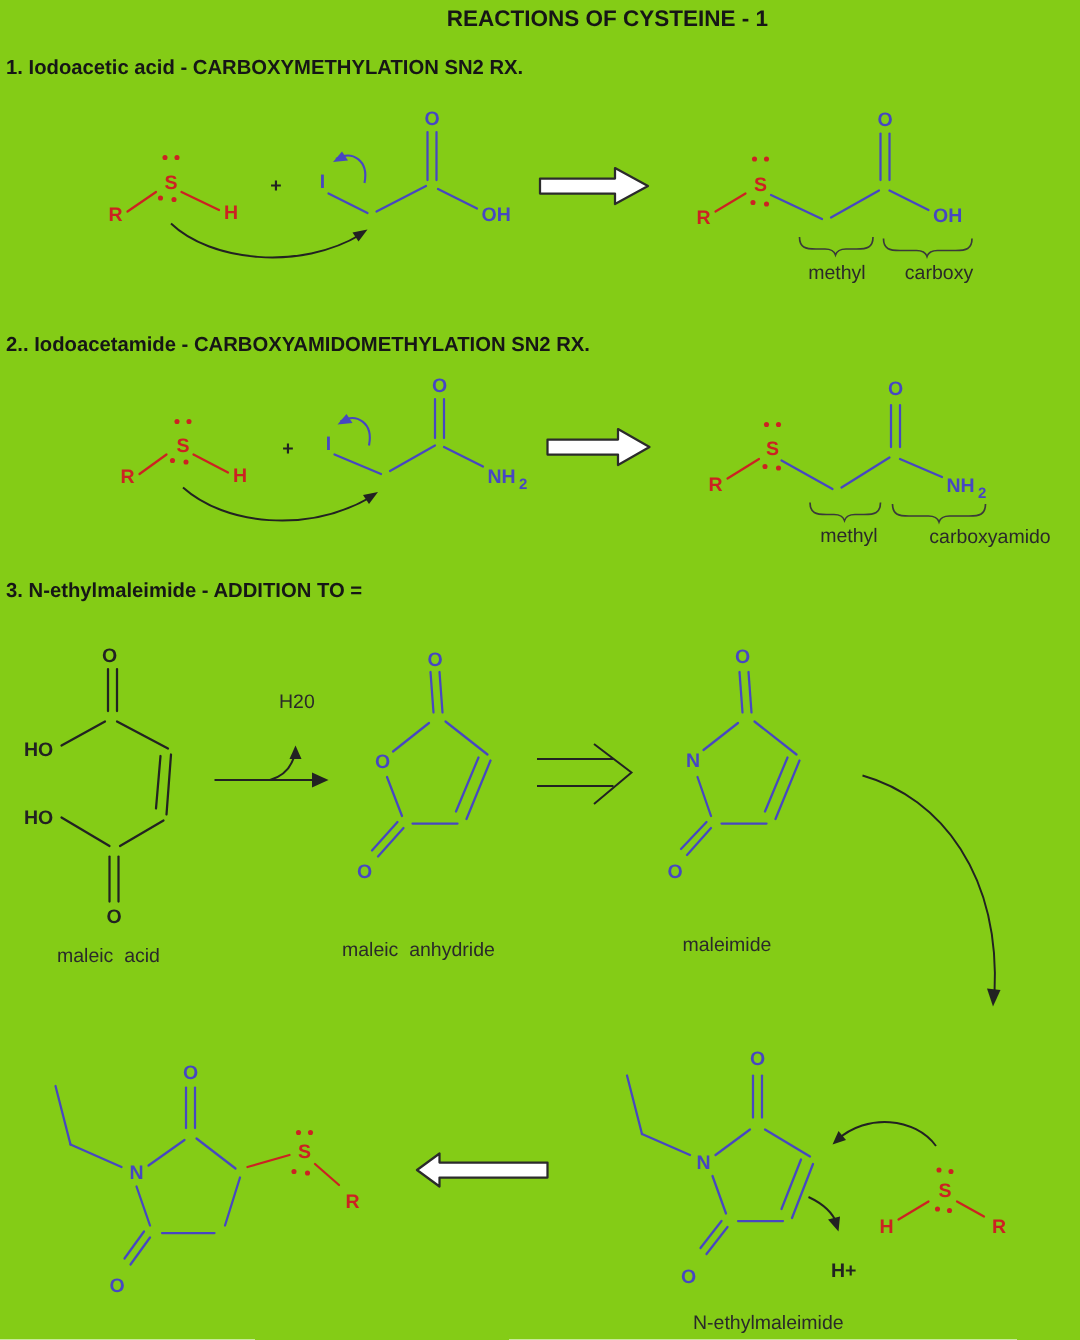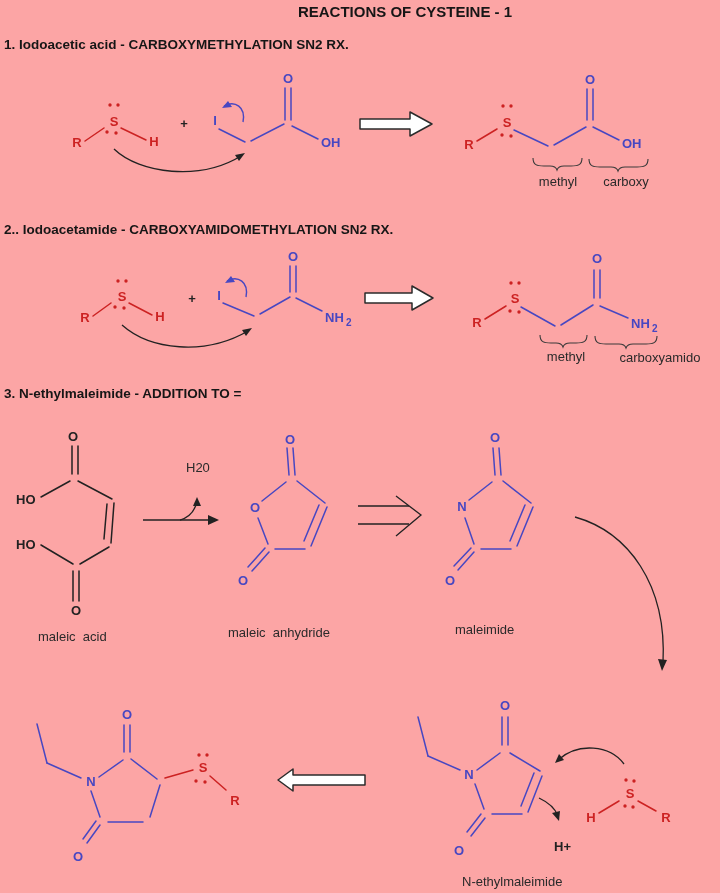--- a/index.html
+++ b/index.html
@@ -1,16 +1,16 @@
 <!DOCTYPE html>
 <html style="--red: #cc2222; --blue: #4747c2; --ink: #1c1c1c;"><head>
 <meta charset="utf-8">
 <style>
   html,body{margin:0;padding:0;background:#fff;}
-  #stage{position:relative;width:720px;height:893px;background:#fca5a5;font-family:"Liberation Sans",sans-serif;}
+  #stage{position:relative;width:720px;height:893px;background:#84cc16;font-family:"Liberation Sans",sans-serif;}
   svg text{font-family:"Liberation Sans",sans-serif;}
   .title{font-size:15px;font-weight:bold;fill:#161616;}
   .heading{font-size:13.5px;font-weight:bold;fill:#161616;}
   .atom{font-size:13px;font-weight:bold;}
   .sub{font-size:10px;font-weight:bold;}
   .red{fill:var(--red);}
   .blue{fill:var(--blue);}
   .blk{fill:#222;}
   .b{fill:none;stroke-width:1.5;stroke-linecap:round;}
   .rs{stroke:var(--red);}

